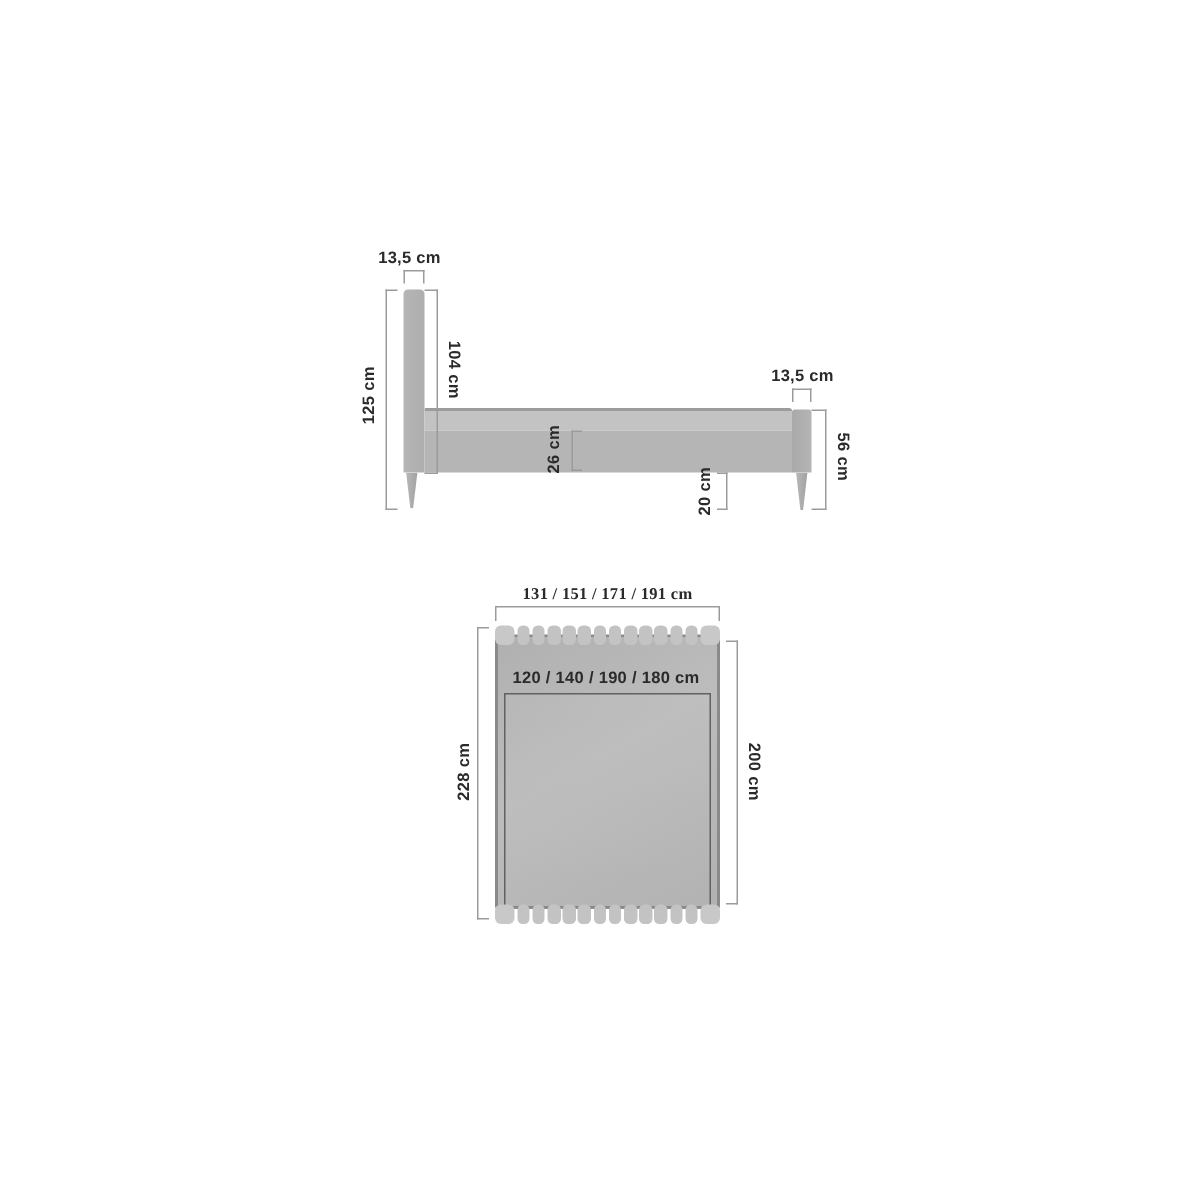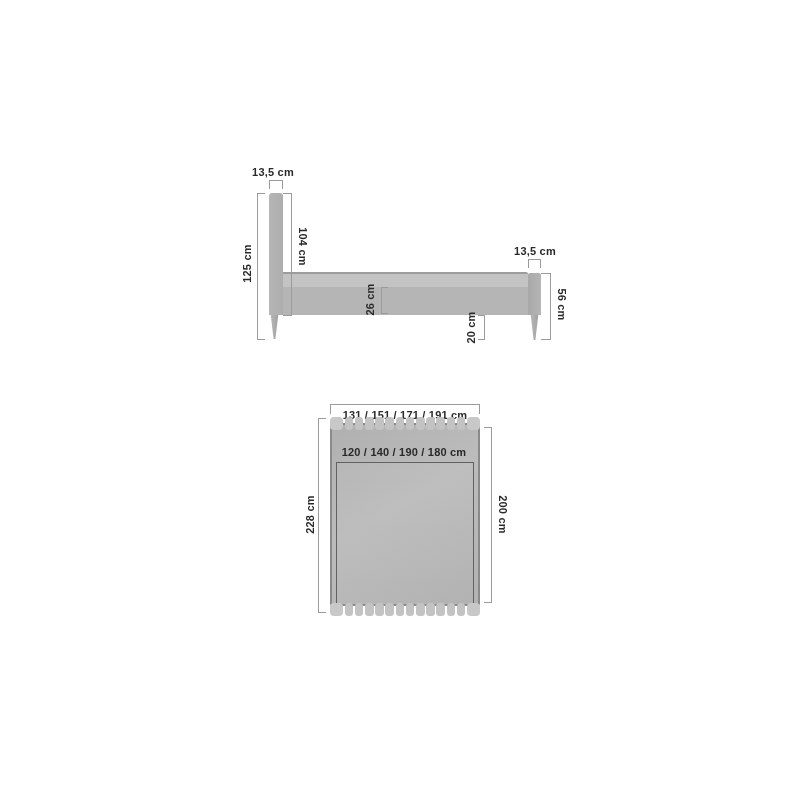--- a/index.html
+++ b/index.html
@@ -121,21 +121,21 @@
 
     <div class="dim" style="left:505px;top:245px;">13,5 cm</div>
     <div class="br br-down" style="left:528px;top:259px;width:13px;height:9px;"></div>
 
     <div class="dim rot-cw" style="left:531px;top:298px;">56 cm</div>
     <div class="br br-left" style="left:541px;top:273px;width:10px;height:67px;"></div>
   </div>
 
   <div>
 
-    <div class="dim wide" style="left:325px;top:409px;">131 / 151 / 171 / 191 cm</div>
+    <div class="dim wide" style="left:325px;top:390px;font-family:Liberation Serif, serif;">131 / 151 / 171 / 191 cm</div>
     <div class="br br-down" style="left:330px;top:404px;width:150px;height:10px;"></div>
 
     <div class="part bed-top">
       <div class="bed-main"></div>
       <div class="inner-outline"></div>
       <div class="pill-row top">
           <div class="pill pill-corner"></div>
           <div class="pill"></div>
           <div class="pill"></div>
           <div class="pill"></div>

